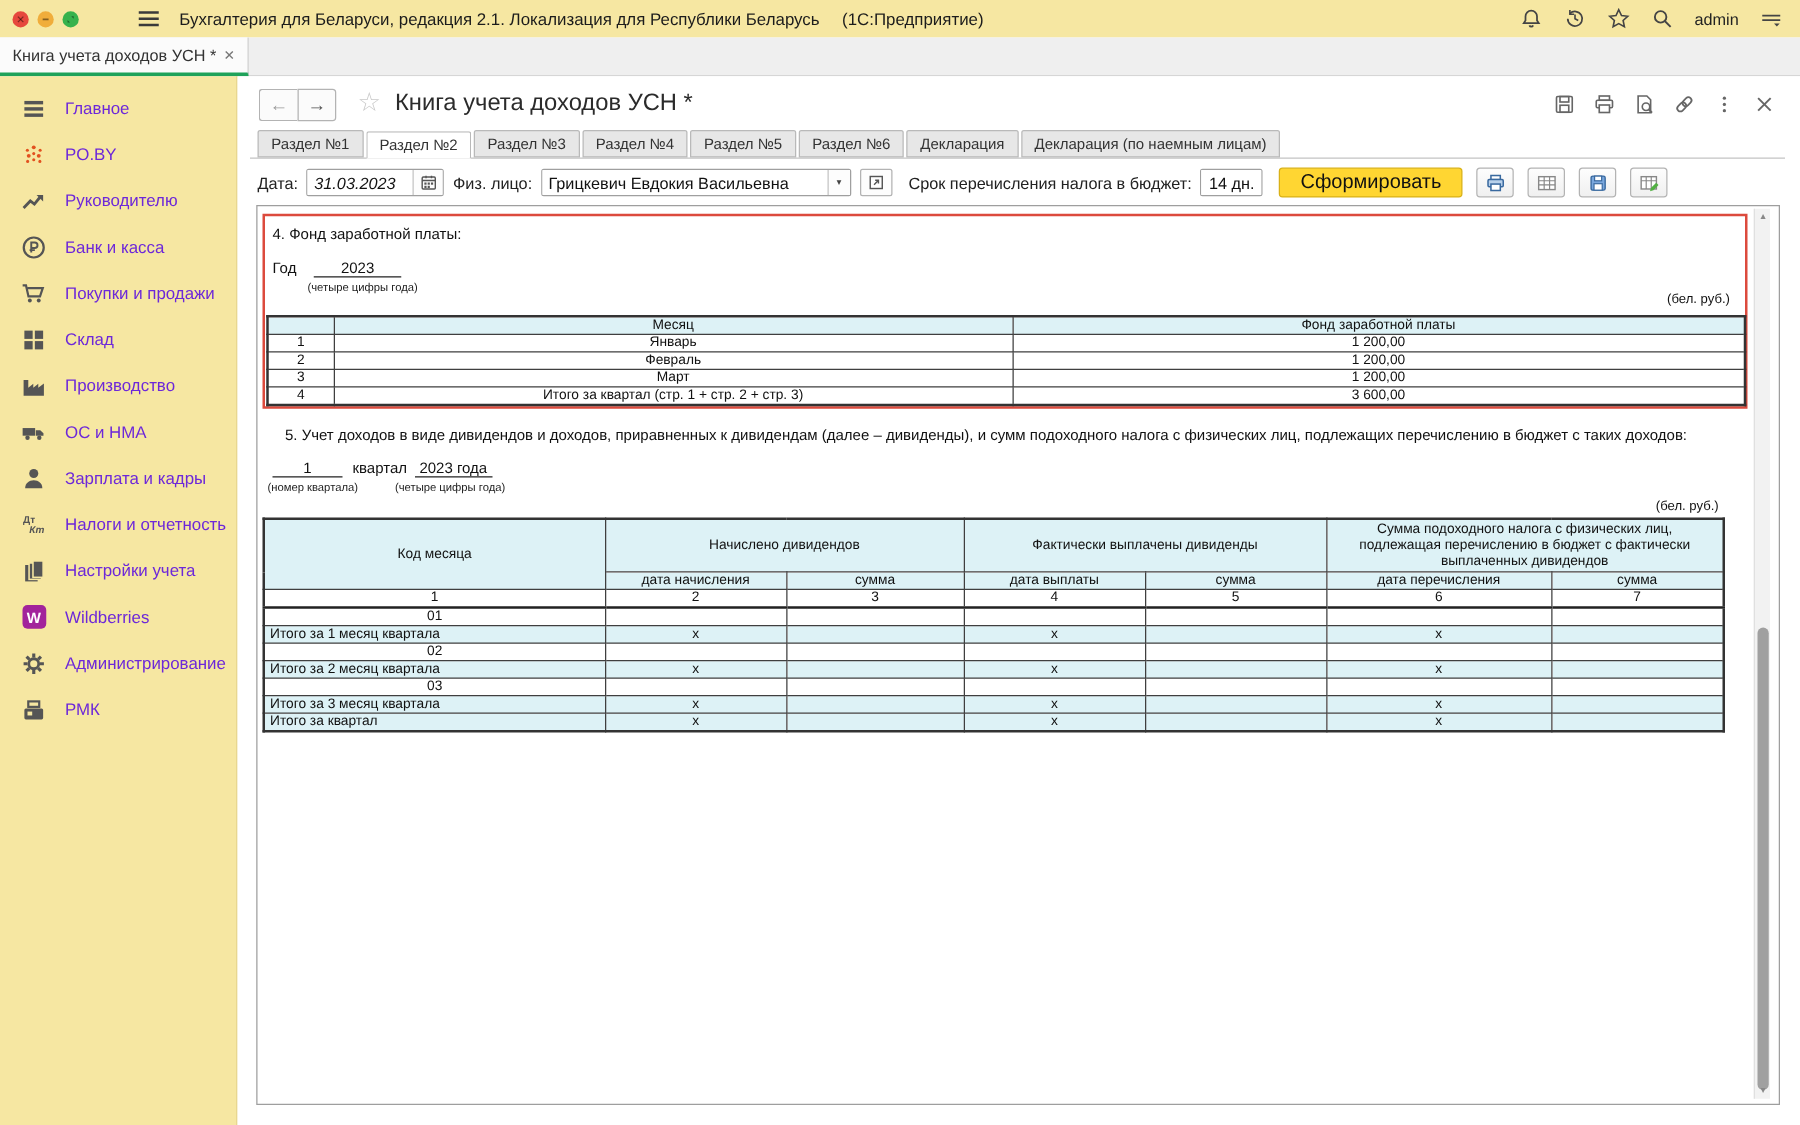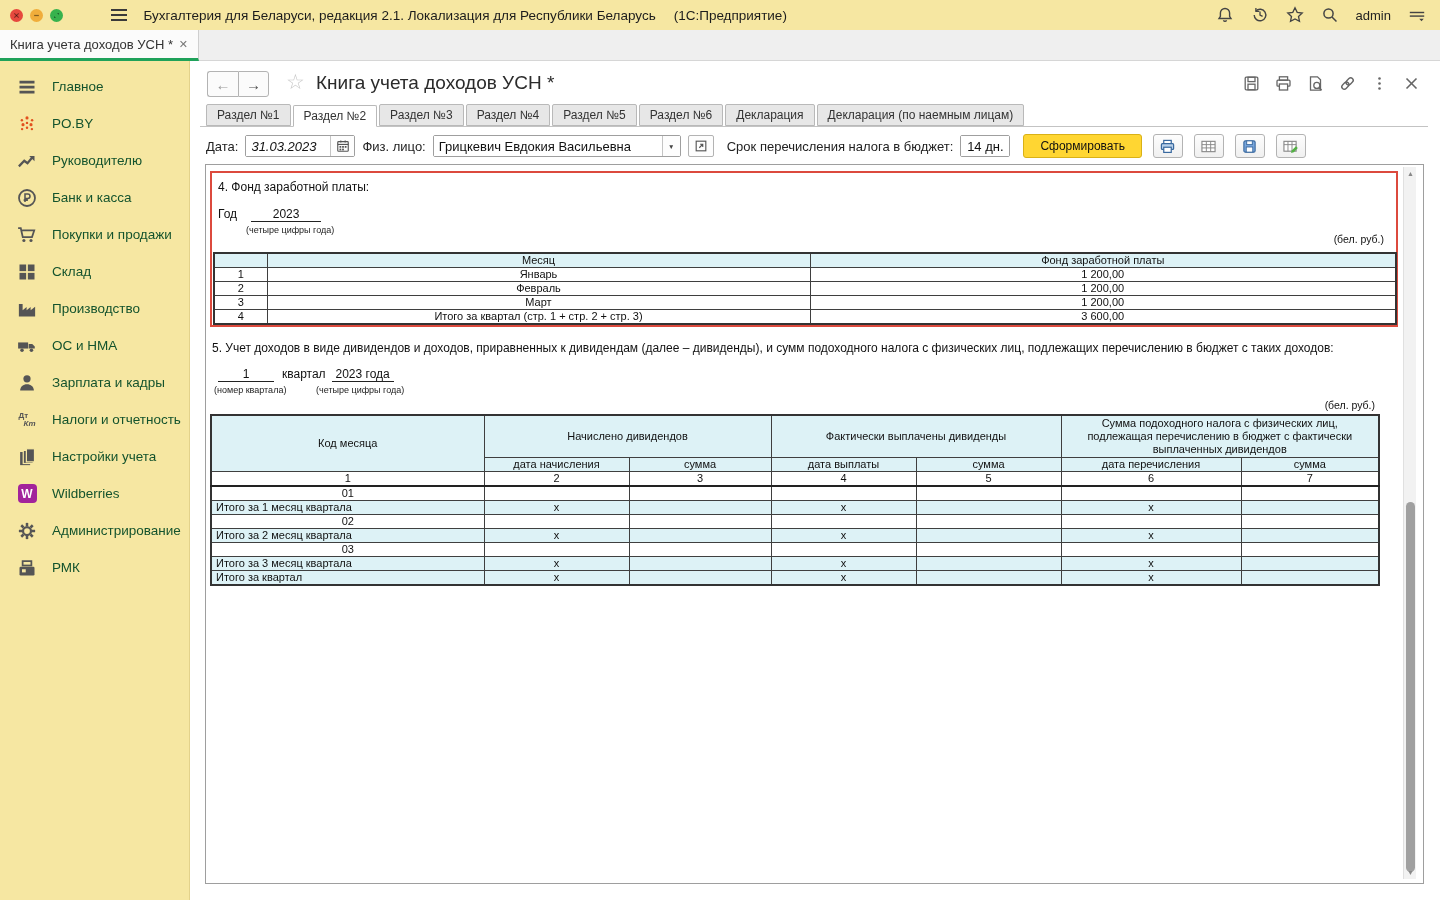--- a/index.html
+++ b/index.html
@@ -25,21 +25,21 @@
   
   .wtabs { position:absolute; left:0; top:30px; width:1440px; height:31px; background:#efefef; border-bottom:1px solid #d6d6d6; }
   .wtab { position:absolute; left:0; top:0; width:199px; height:31px; background:#fbfbfb; border-right:1px solid #cfcfcf; border-bottom:3px solid #1fa25a; display:flex; align-items:center; padding:0 8px 0 10px; cursor:pointer; }
   .wtab-label { flex:1; font-size:13px; color:#333; white-space:nowrap; overflow:hidden; }
   .wtab-close { font-size:11px; color:#777; cursor:pointer; padding:0 2px; }
 
   
   .sidebar { position:absolute; left:0; top:61px; width:190px; height:839px; background:#f6e7a2; border-right:1px solid #e3d28b; padding-top:7px; }
   .side-item { display:flex; align-items:center; height:37px; padding-left:17px; gap:15px; cursor:pointer; }
   .side-icon { width:20px; height:20px; flex:none; display:flex; align-items:center; justify-content:center; }
-  .side-label { font-size:13.5px; color:#14532d; white-space:nowrap; }
+  .side-label { font-size:13.5px; color:#6d28d9; white-space:nowrap; }
   .dtkt { font-size:8px; font-weight:bold; color:#555; line-height:8px; }
   .dtkt i { display:block; font-style:normal; } .dtkt i + i { padding-left:5px;font-style:italic; }
   .wb-badge { width:19px; height:19px; background:#a2239b; border-radius:4px; color:#fff; font-size:12px; font-weight:bold; display:flex; align-items:center; justify-content:center; }
 
   
   .main { position:absolute; left:190px; top:61px; width:1250px; height:839px; background:#fff; }
 
   .nav-group { position:absolute; left:17px; top:10px; display:flex; }
   .nav-btn { width:31px; height:26px; background:#fbfbfb; border:1px solid #b3b3b3; display:flex; align-items:center; justify-content:center; cursor:pointer; }
   .nav-btn:first-child { border-radius:3px 0 0 3px; border-right:none; }
@@ -58,42 +58,42 @@
   .toolbar { position:absolute; left:16px; top:72px; height:26px; display:flex; align-items:center; gap:7px; font-size:13px; color:#222; }
   .tlabel { white-space:nowrap; }
   .igroup { display:flex; align-items:stretch; border:1px solid #9f9f9f; border-radius:2px; height:22px; background:#fff; }
   .tinput { border:none; outline:none; font-family:"Liberation Sans",sans-serif; font-size:13px; padding:0 5px; color:#111; background:#fff; }
   .tinput.date { width:84px;font-style:italic; }
   .tinput.person { width:228px; }
   .tinput.term { width:48px; text-align:center; }
   .ibtn { border:none; border-left:1px solid #c4c4c4; background:#fdfdfd; width:24px; cursor:pointer; display:flex; align-items:center; justify-content:center; padding:0; }
   .combo-arrow { font-size:6.5px; color:#444; }
   .sq-btn { width:26px; height:22px; border:1px solid #b3b3b3; border-radius:2px; background:#fdfdfd; cursor:pointer; display:flex; align-items:center; justify-content:center; padding:0; }
-  .gen-btn { height:24px; background:#ffd632; border:1px solid #d9b117; border-radius:3px; font-family:"Liberation Sans",sans-serif; font-size:12px; color:#111; padding:0 16px; cursor:pointer; margin-left:6px; }
+  .gen-btn { height:24px; background:#ffd632; border:1px solid #d9b117; border-radius:3px; font-family:"Liberation Sans",sans-serif; font-size:16px; color:#111; padding:0 16px; cursor:pointer; margin-left:6px; }
   .tbtn { width:30px; height:24px; border:1px solid #b3b3b3; border-radius:3px; background:linear-gradient(#fdfdfd,#f0f0f0); cursor:pointer; display:flex; align-items:center; justify-content:center; padding:0; margin-left:4px; }
   .tbtn:first-of-type { margin-left:10px; }
 
   
   .content-panel { position:absolute; left:15px; top:103px; width:1219px; height:720px; border:1px solid #9e9e9e; background:#fff; }
   .red-box { position:absolute; left:4px; top:6px; width:1188px; height:156px; border:2px solid #dc4a3d; }
   .sec-title { font-size:12px; color:#111; white-space:nowrap; }
   .s4-title { position:absolute; left:6px; top:7px; }
   .year-line { position:absolute; left:6px; top:34px; font-size:12px; color:#111; }
   .uval { display:inline-block; border-bottom:1px solid #222; text-align:center; font-size:12px; color:#111; }
   .u-year { width:70px; margin-left:14px; }
   .hint { font-size:9px; color:#222; }
   .s4-hint { position:absolute; left:34px; top:52px; }
   .cur1 { position:absolute; right:12px; top:60px; font-size:10.5px; color:#111; }
 
   table { border-collapse:collapse; table-layout:fixed; }
   .t1 { position:absolute; left:1px; top:79px; width:1182px; border:2px solid #333; }
   .t1 td, .t1 th, .t2 td, .t2 th { border:1px solid #3f3f3f; font-size:11px; font-weight:normal; padding:0 3px; height:14px; line-height:13px; overflow:hidden; white-space:nowrap; text-align:center; color:#111; }
   .t1 th { background:#ddf2f6; }
 
-  .s5-title { position:absolute; left:6px; top:176px; }
+  .s5-title { position:absolute; left:22px; top:176px; }
   .q-line { position:absolute; left:12px; top:202px; font-size:12px; color:#111; }
   .u-q { width:56px; }
   .q-word { margin:0 6px 0 8px; }
   .u-qy { width:62px; }
   .q-hint1 { position:absolute; left:8px; top:220px; }
   .q-hint2 { position:absolute; left:110px; top:220px; }
   .cur2 { position:absolute; right:48px; top:234px; font-size:10.5px; color:#111; }
 
   .t2 { position:absolute; left:4px; top:249px; width:1168px; border:2px solid #333; }
   .t2 th { background:#ddf2f6; vertical-align:middle;margin-top:21px; }

